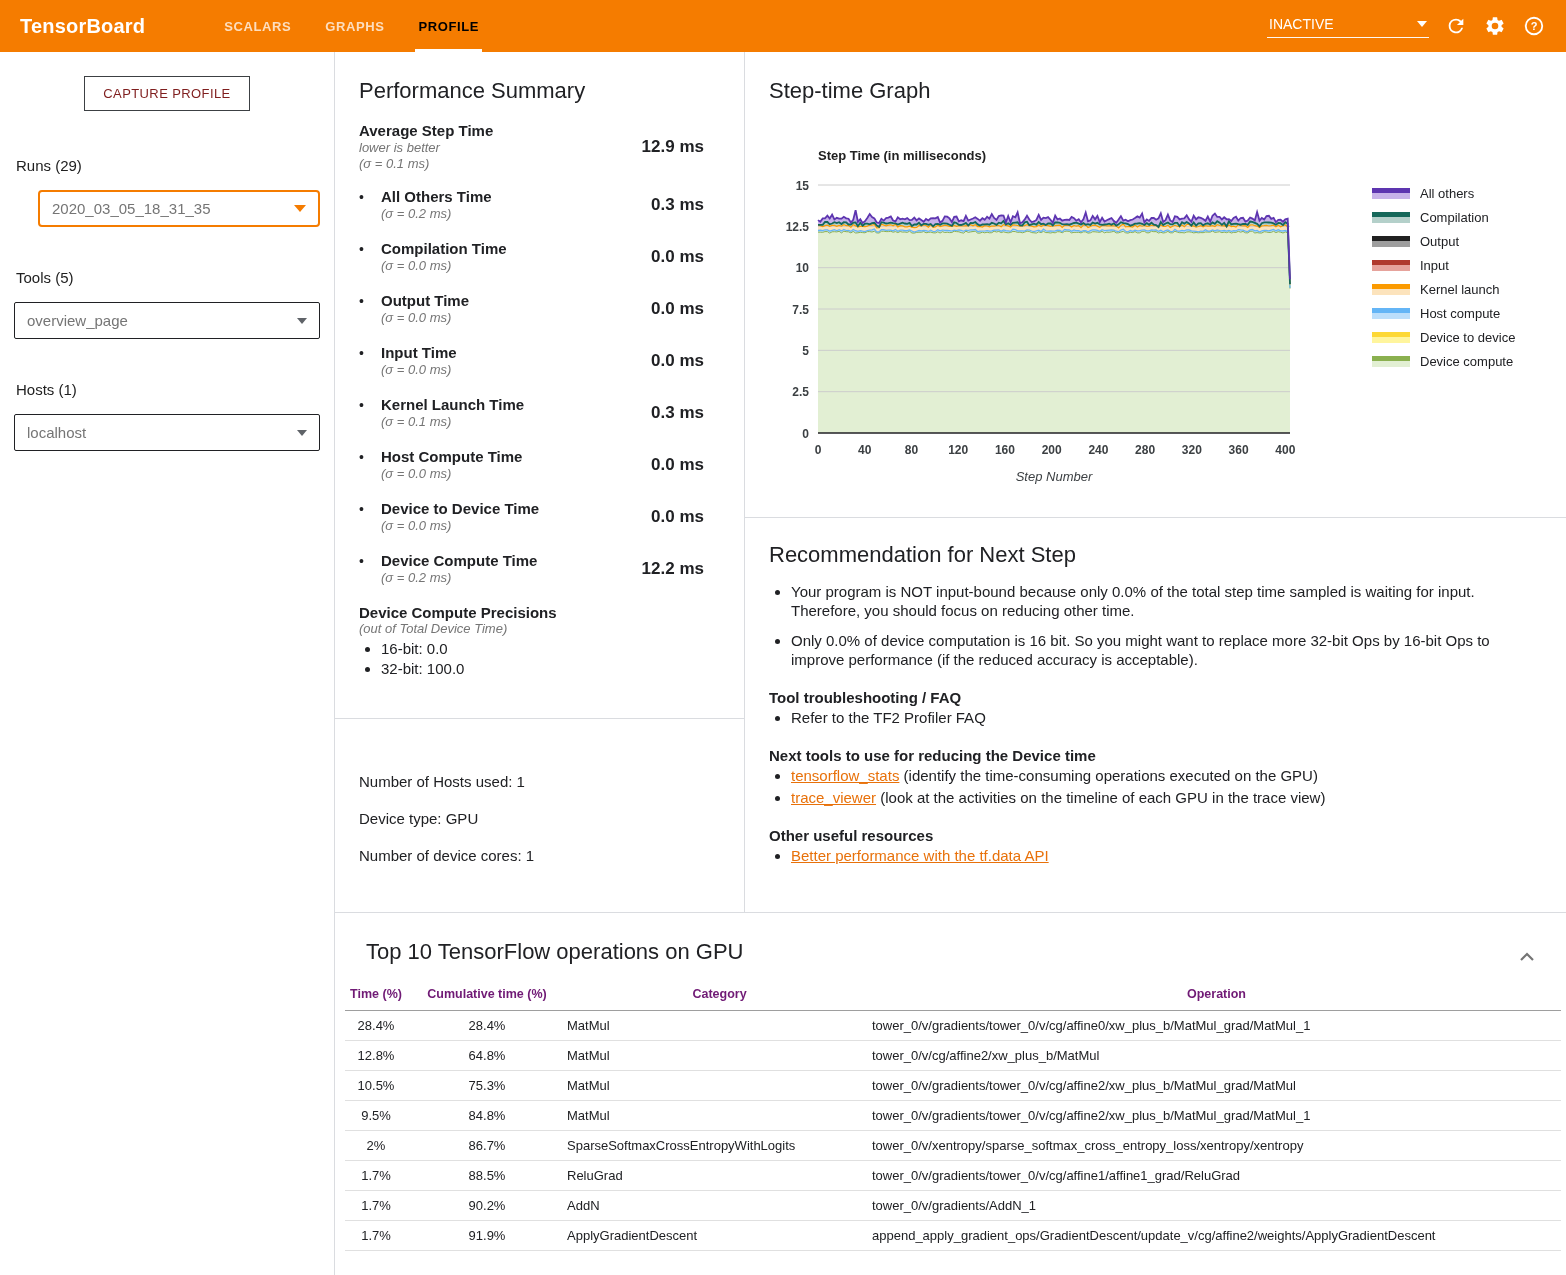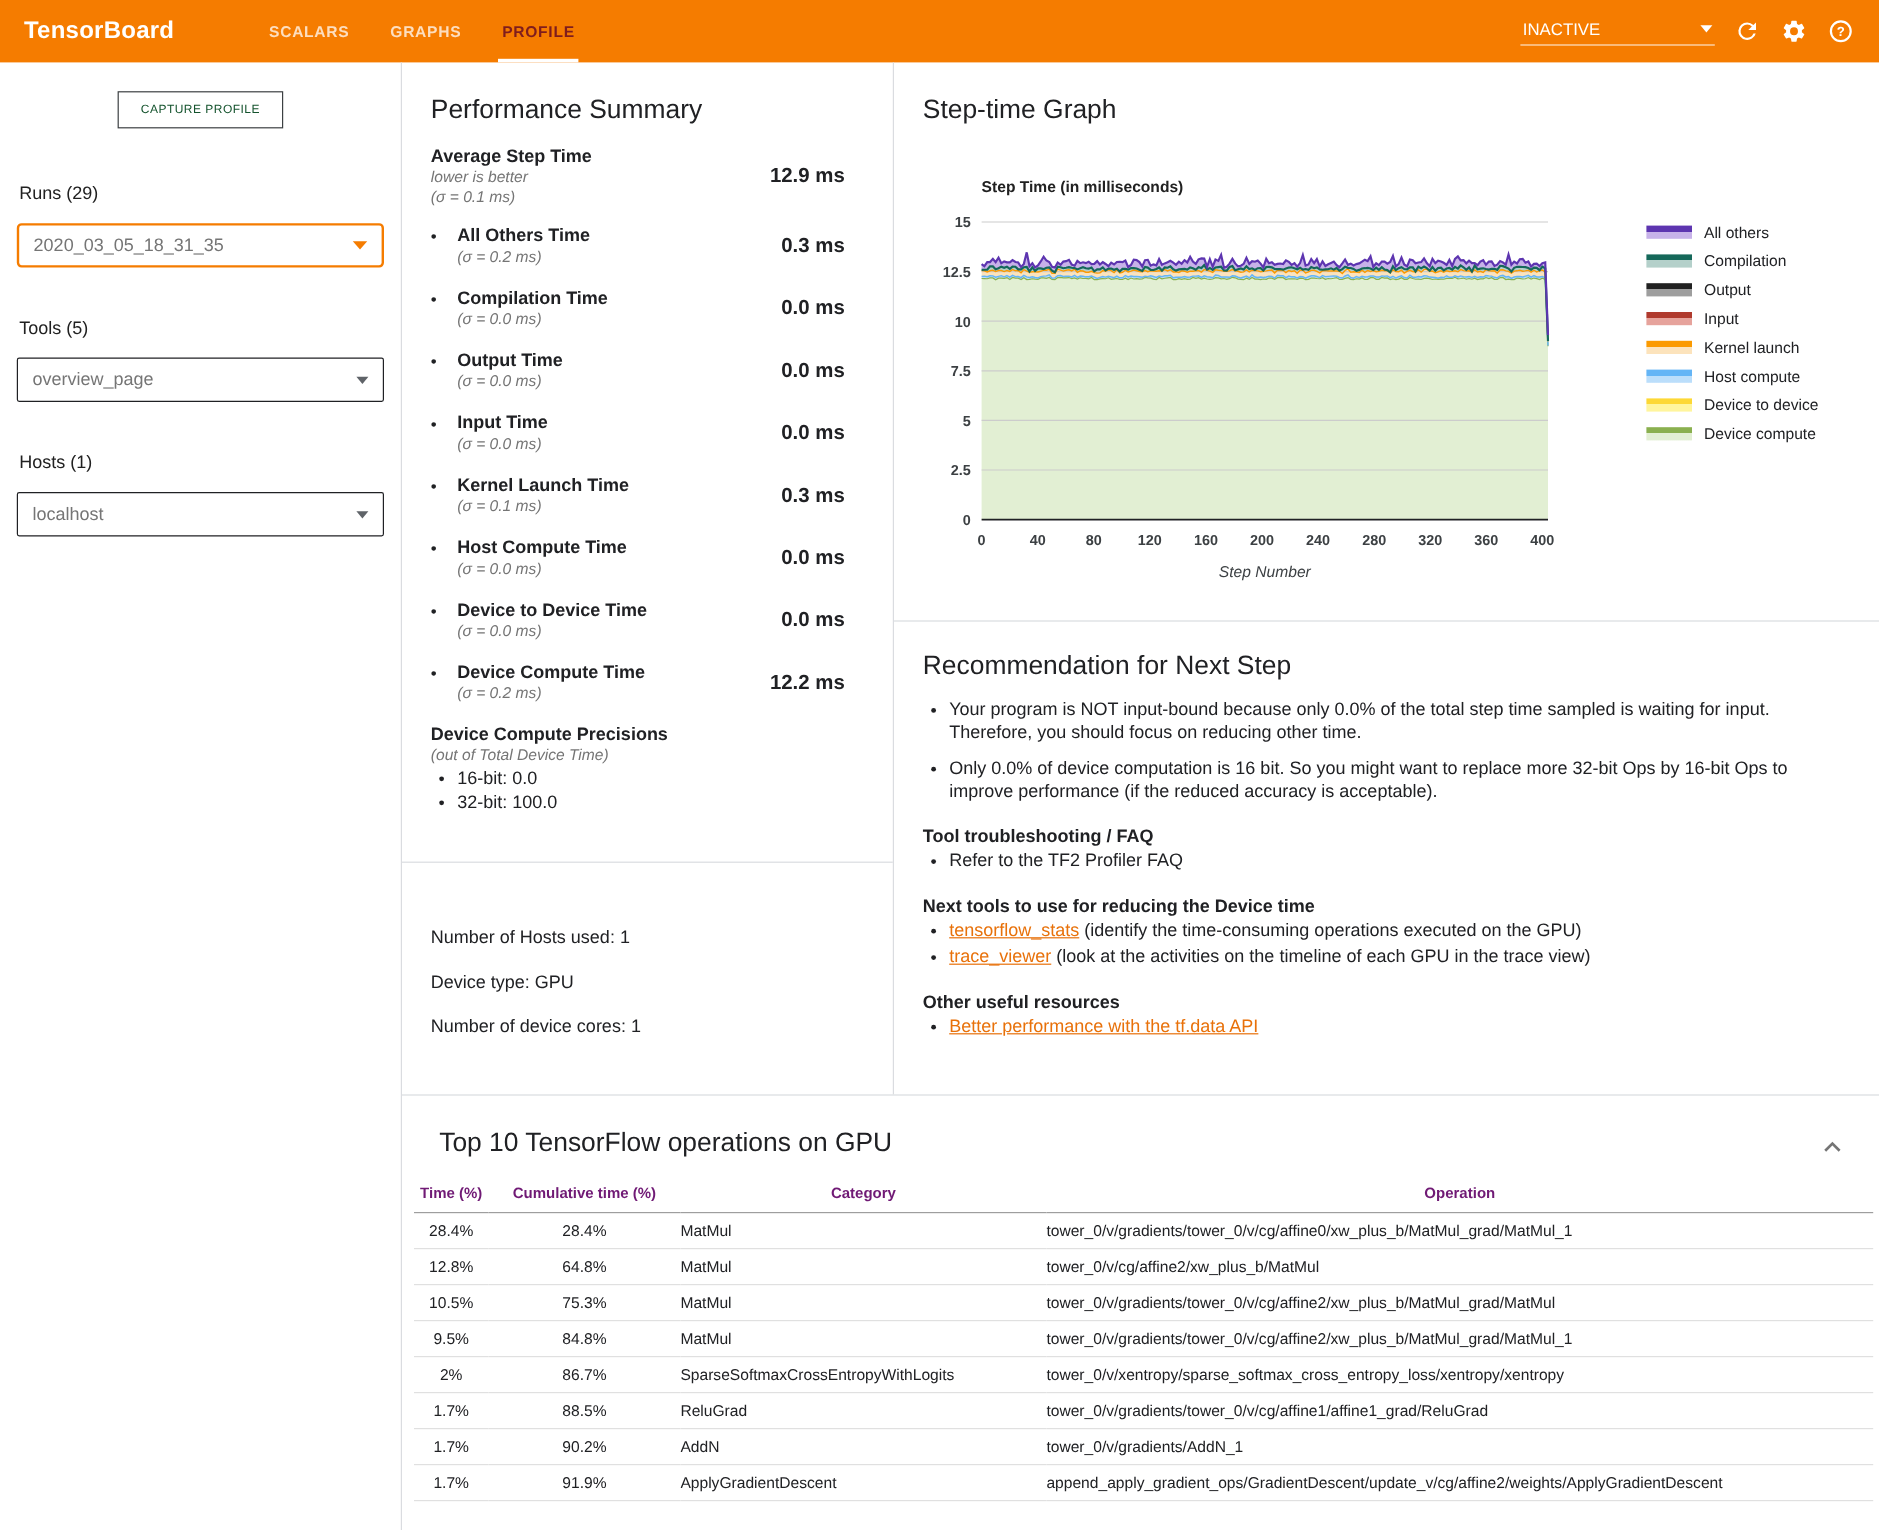--- a/index.html
+++ b/index.html
@@ -5,47 +5,47 @@
   html,body{margin:0;padding:0;background:#fff;width:1566px;height:1275px;overflow:hidden;
     font-family:"Liberation Sans",sans-serif;color:#202124;}
   *{box-sizing:border-box;}
 
   
   .header{height:52px;background:#f57c00;display:flex;align-items:center;padding:0 20px;color:#fff;}
   .brand{font-size:20px;font-weight:700;letter-spacing:.2px;}
   .tabs{display:flex;height:52px;margin-left:62px;}
   .tab{display:flex;align-items:center;padding:0 17px;font-size:13px;font-weight:700;
     letter-spacing:.6px;color:rgba(255,255,255,.75);position:relative;cursor:pointer;}
-  .tab.active{color:#7f1d1d;}
+  .tab.active{color:#000000;}
   .tab.active::after{content:"";position:absolute;left:14px;right:14px;bottom:0;height:3px;background:#fff;}
   .header-right{margin-left:auto;display:flex;align-items:flex-end;gap:15px;}
   .status-select{width:162px;display:flex;align-items:center;justify-content:space-between;
     border-bottom:1px solid rgba(255,255,255,.95);padding:2px 2px 5px 2px;font-size:14px;cursor:pointer;}
   .caret-w{width:0;height:0;border-left:5px solid transparent;border-right:5px solid transparent;
     border-top:6px solid #fff;}
   .hicon{width:24px;height:24px;display:flex;align-items:center;justify-content:center;cursor:pointer;}
 
   
   .main{display:flex;height:1223px;}
   .sidebar{width:335px;border-right:1px solid #dadce0;padding:24px 14px 0 14px;}
   .content{flex:1;display:flex;flex-direction:column;}
   .top-row{display:flex;height:860px;}
   .left-col{width:410px;border-right:1px solid #dadce0;display:flex;flex-direction:column;}
   .right-col{flex:1;display:flex;flex-direction:column;}
 
   h2.sec-title{font-size:22px;font-weight:400;color:#202124;margin:0;}
 
   
   .capture-btn{display:block;margin:0 auto;background:#fff;border:1px solid #3c4043;border-radius:0;
-    padding:9px 18px;font-size:10px;letter-spacing:.4px;color:#14532d;cursor:pointer;
+    padding:9px 18px;font-size:13px;letter-spacing:.4px;color:#7f1d1d;cursor:pointer;
     font-family:"Liberation Sans",sans-serif;}
   .field-label{font-size:15px;color:#212121;margin:42px 2px 16px 2px;}
   .select{height:37px;border:1px solid #202124;border-radius:2px;display:flex;align-items:center;
     justify-content:space-between;padding:0 12px;font-size:15px;color:#757575;cursor:pointer;background:#fff;}
-  .select.runs{border:2px solid #f57c00;border-radius:4px;}
+  .select.runs{border:2px solid #f57c00;border-radius:4px;margin-left:24px;}
   .caret-g{width:0;height:0;border-left:5px solid transparent;border-right:5px solid transparent;
     border-top:6px solid #5f6368;}
   .caret-o{width:0;height:0;border-left:6px solid transparent;border-right:6px solid transparent;
     border-top:7px solid #f57c00;}
 
   
   .perf{height:670px;border-bottom:1px solid #dadce0;padding:26px 40px 0 24px;}
   .avg-row{display:flex;margin:18px 0 16px 0;}
   .avg-left{flex:1;}
   .m-label{font-size:15px;font-weight:700;color:#202124;line-height:18px;}

